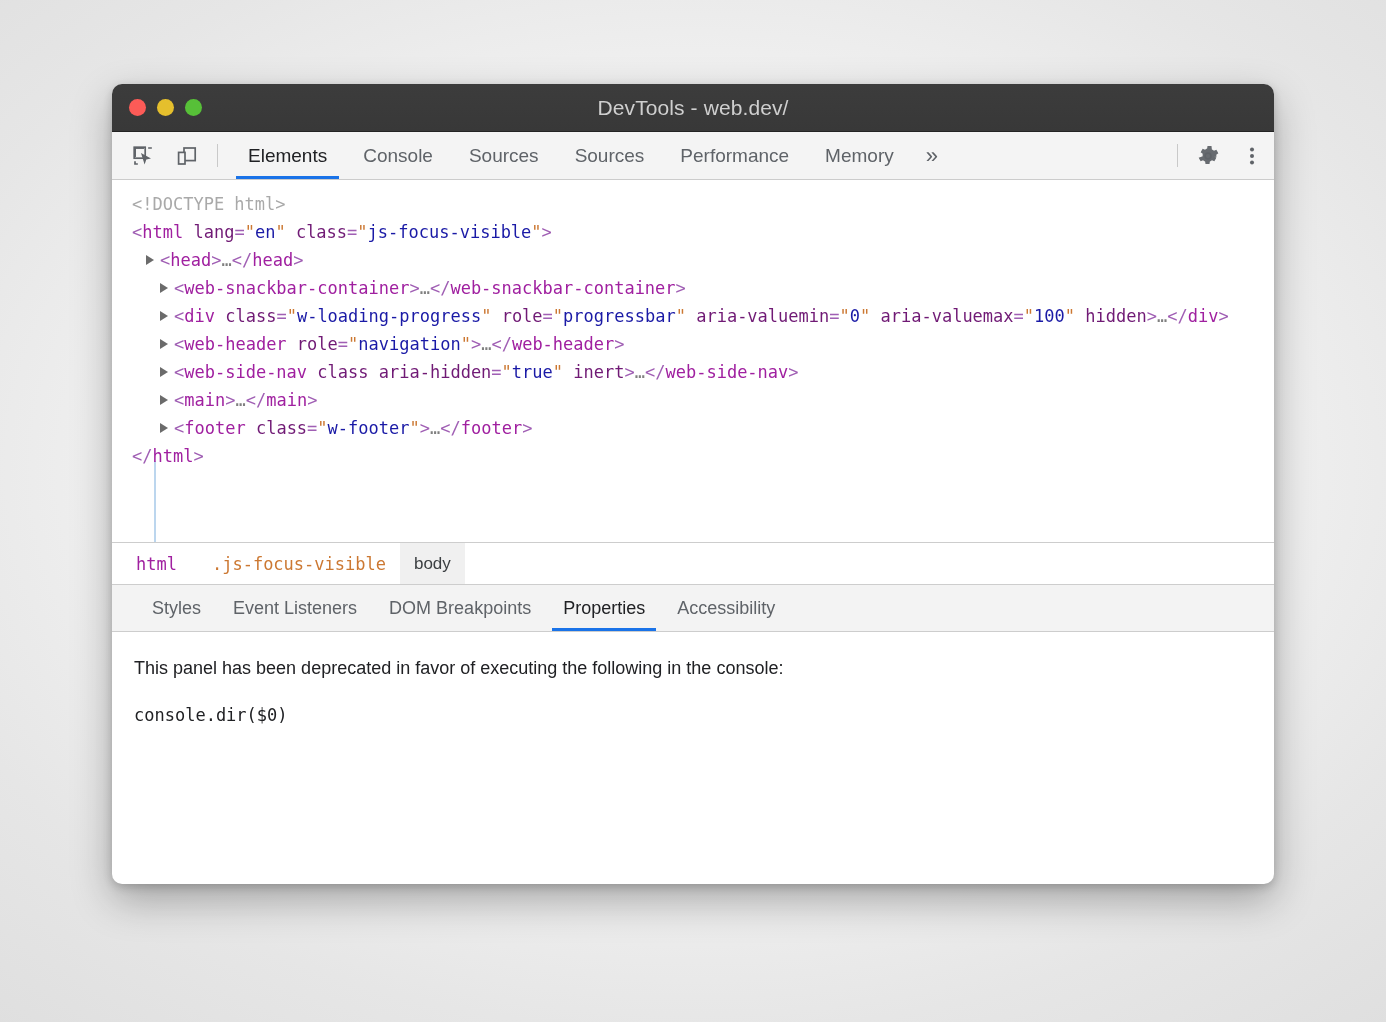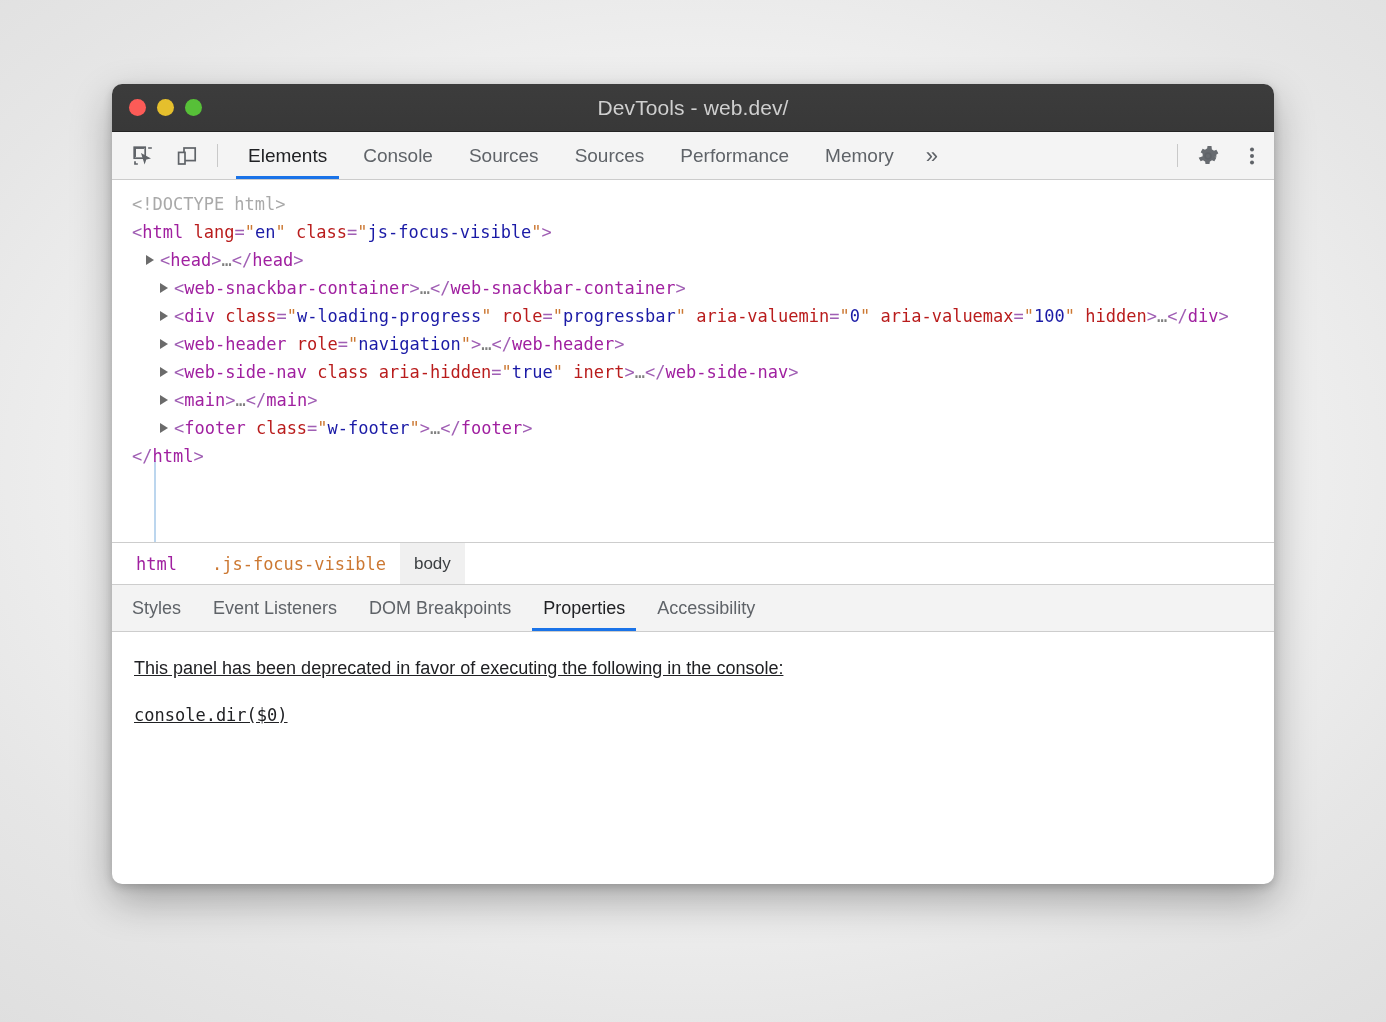--- a/index.html
+++ b/index.html
@@ -158,21 +158,21 @@
     border-left: 5.5px solid transparent;
     border-right: 5.5px solid transparent;
     border-top: 8px solid #6b6b6b;
     border-bottom: 0;
     vertical-align: 2px;
   }
   .dots-marker { color: #7d93a8; letter-spacing: 1px; margin-right: 1px; cursor: pointer; }
   .tok-doctype { color: #a9a9a9; }
   .tok-punct   { color: #a05fb4; }
   .tok-tag     { color: #a020a0; }
-  .tok-attr    { color: #b91c1c; margin-top: 40px; }
+  .tok-attr    { color: #701a75; margin-top: 40px; }
   .tok-val     { color: #1a1aa6; }
   .tok-quote   { color: #cc7832; }
   .tok-ellip   { color: #808080; }
   .tok-sel     { color: #77818b; font-style: italic; }
 
   
   #breadcrumb-bar {
     height: 42px;
     background: #ffffff;
     border-bottom: 1px solid #cdcdcd;
@@ -193,21 +193,21 @@
   .crumb-tag { color: #a020a0; }
   .crumb-class { color: #cc7832; margin-left: 35px; }
 
   
   #sidebar-tabs {
     height: 47px;
     background: #f3f3f3;
     border-bottom: 1px solid #cdcdcd;
     display: flex;
     align-items: stretch;
-    padding-left: 4px;
+    padding-left: 24px;
   }
   .side-tab {
     padding: 0 16px;
     display: flex;
     align-items: center;
     font-size: 18px;
     color: #5f6368;
     cursor: pointer;
     position: relative;
     white-space: nowrap;
@@ -224,21 +224,20 @@
   
   #properties-content {
     background: #ffffff;
     padding: 26px 22px 0 22px;
   }
   .prop-line {
     font-size: 18px;
     color: #202124;
     margin-bottom: 26px;
     font-family: "Liberation Sans", sans-serif;
-    text-decoration: underline;
   }
   .prop-line.mono {
     font-family: "DejaVu Sans Mono", monospace;
     font-size: 17px;
   }
 </style>
 </head>
 <body>
 
 <div id="backdrop"></div>

